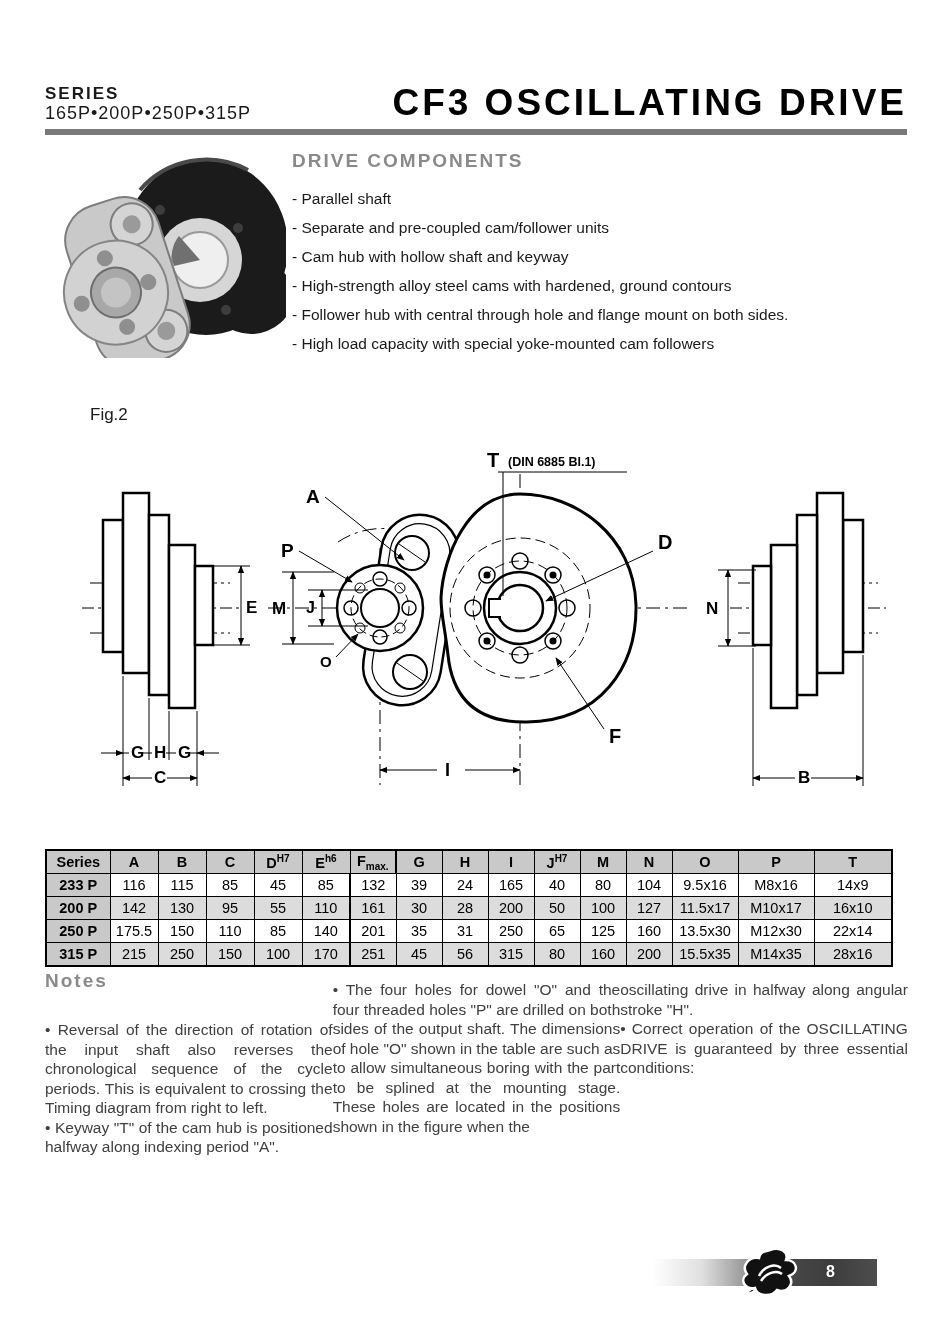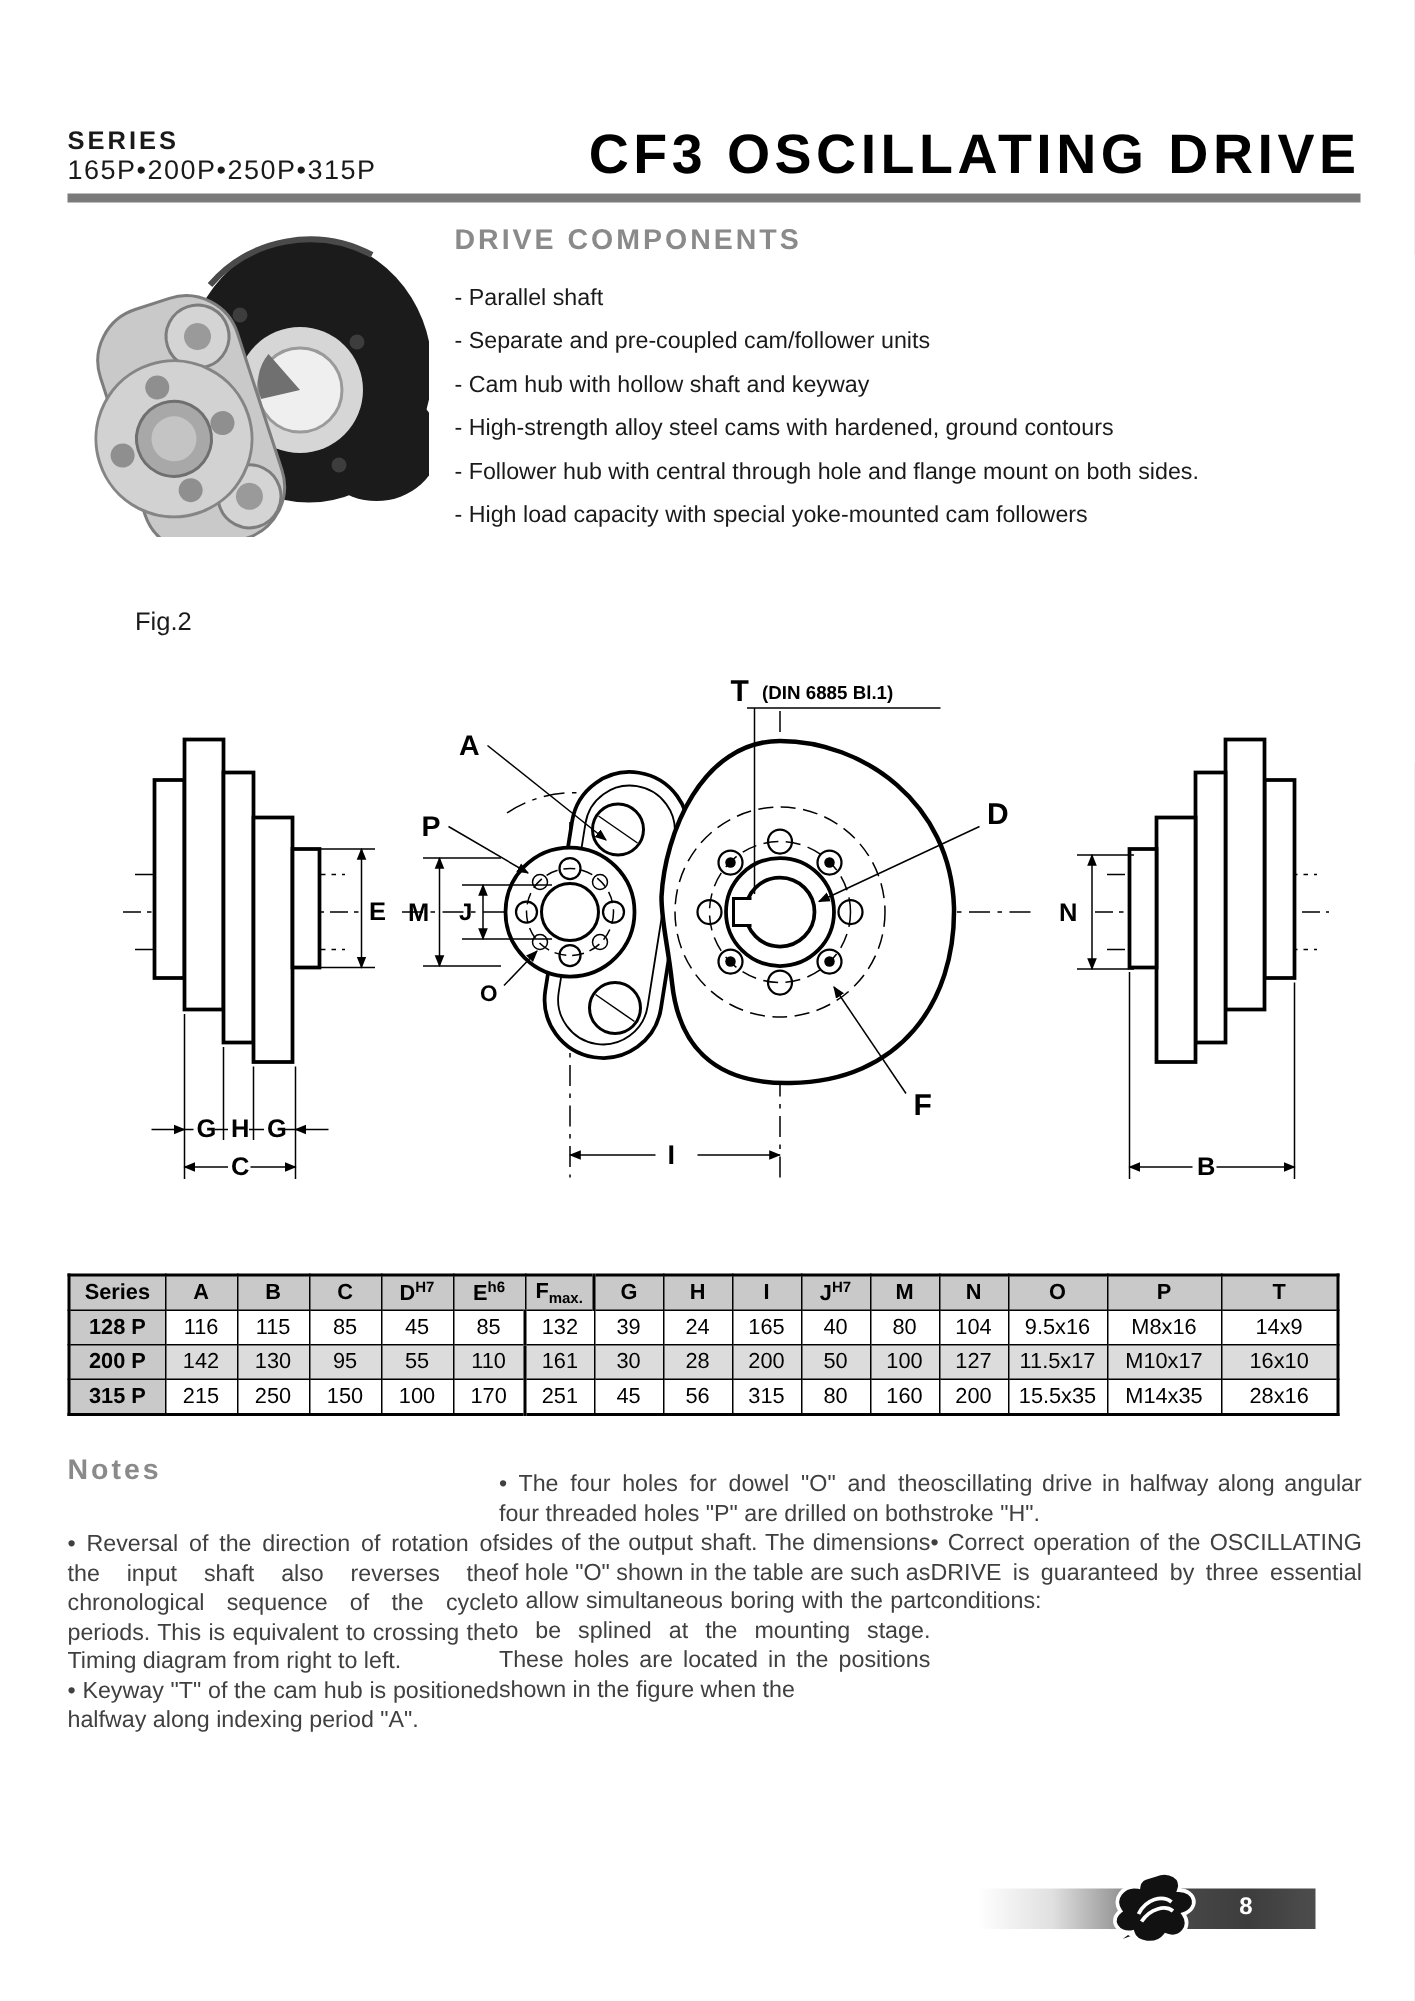--- a/index.html
+++ b/index.html
@@ -9,21 +9,21 @@
   
   .header{position:absolute;left:45px;right:36px;top:82px;display:flex;
           justify-content:space-between;align-items:flex-end;
           border-bottom:6px solid #7a7a7a;padding-bottom:5px;}
   .series-block{line-height:1.15;}
   .series-label{font-size:17px;letter-spacing:2px;font-weight:bold;color:#1a1a1a;}
   .series-models{font-size:18px;letter-spacing:1px;color:#1a1a1a;}
   .doc-title{font-size:37px;font-weight:bold;letter-spacing:3px;white-space:nowrap;}
 
   
-  .components{position:absolute;left:48px;right:36px;top:150px;display:flex;gap:15px;}
+  .components{position:absolute;left:48px;right:36px;top:150px;display:flex;gap:4px;}
   .photo{width:238px;height:208px;flex:none;}
   .comp-right{flex:1;padding-left:2px;}
   .section-heading{color:#8a8a8a;font-weight:bold;font-size:19px;letter-spacing:2px;margin:0 0 17px 0;}
   .comp-list{list-style:none;margin:0;padding:0;}
   .comp-list li{font-size:15.5px;height:29px;line-height:20px;color:#1a1a1a;}
 
   
   .fig-label{position:absolute;left:90px;top:405px;font-size:17px;color:#1a1a1a;}
   .figure{position:absolute;left:55px;top:450px;width:880px;height:358px;}
   .fig-svg text{font-family:"Liberation Sans",sans-serif;}
@@ -330,21 +330,21 @@
             <th><span>J</span><sup>H7</sup></th>
             <th><span>M</span></th>
             <th><span>N</span></th>
             <th><span>O</span></th>
             <th><span>P</span></th>
             <th><span>T</span></th>
           </tr>
       </thead>
       <tbody>
           <tr>
-            <th>128 P</th>
+            <th>233 P</th>
             <td>116</td>
             <td>115</td>
             <td>85</td>
             <td>45</td>
             <td>85</td>
             <td>132</td>
             <td>39</td>
             <td>24</td>
             <td>165</td>
             <td>40</td>
@@ -366,20 +366,38 @@
             <td>28</td>
             <td>200</td>
             <td>50</td>
             <td>100</td>
             <td>127</td>
             <td>11.5x17</td>
             <td>M10x17</td>
             <td>16x10</td>
           </tr>
           <tr>
+            <th>250 P</th>
+            <td>175.5</td>
+            <td>150</td>
+            <td>110</td>
+            <td>85</td>
+            <td>140</td>
+            <td>201</td>
+            <td>35</td>
+            <td>31</td>
+            <td>250</td>
+            <td>65</td>
+            <td>125</td>
+            <td>160</td>
+            <td>13.5x30</td>
+            <td>M12x30</td>
+            <td>22x14</td>
+          </tr>
+          <tr>
             <th>315 P</th>
             <td>215</td>
             <td>250</td>
             <td>150</td>
             <td>100</td>
             <td>170</td>
             <td>251</td>
             <td>45</td>
             <td>56</td>
             <td>315</td>

